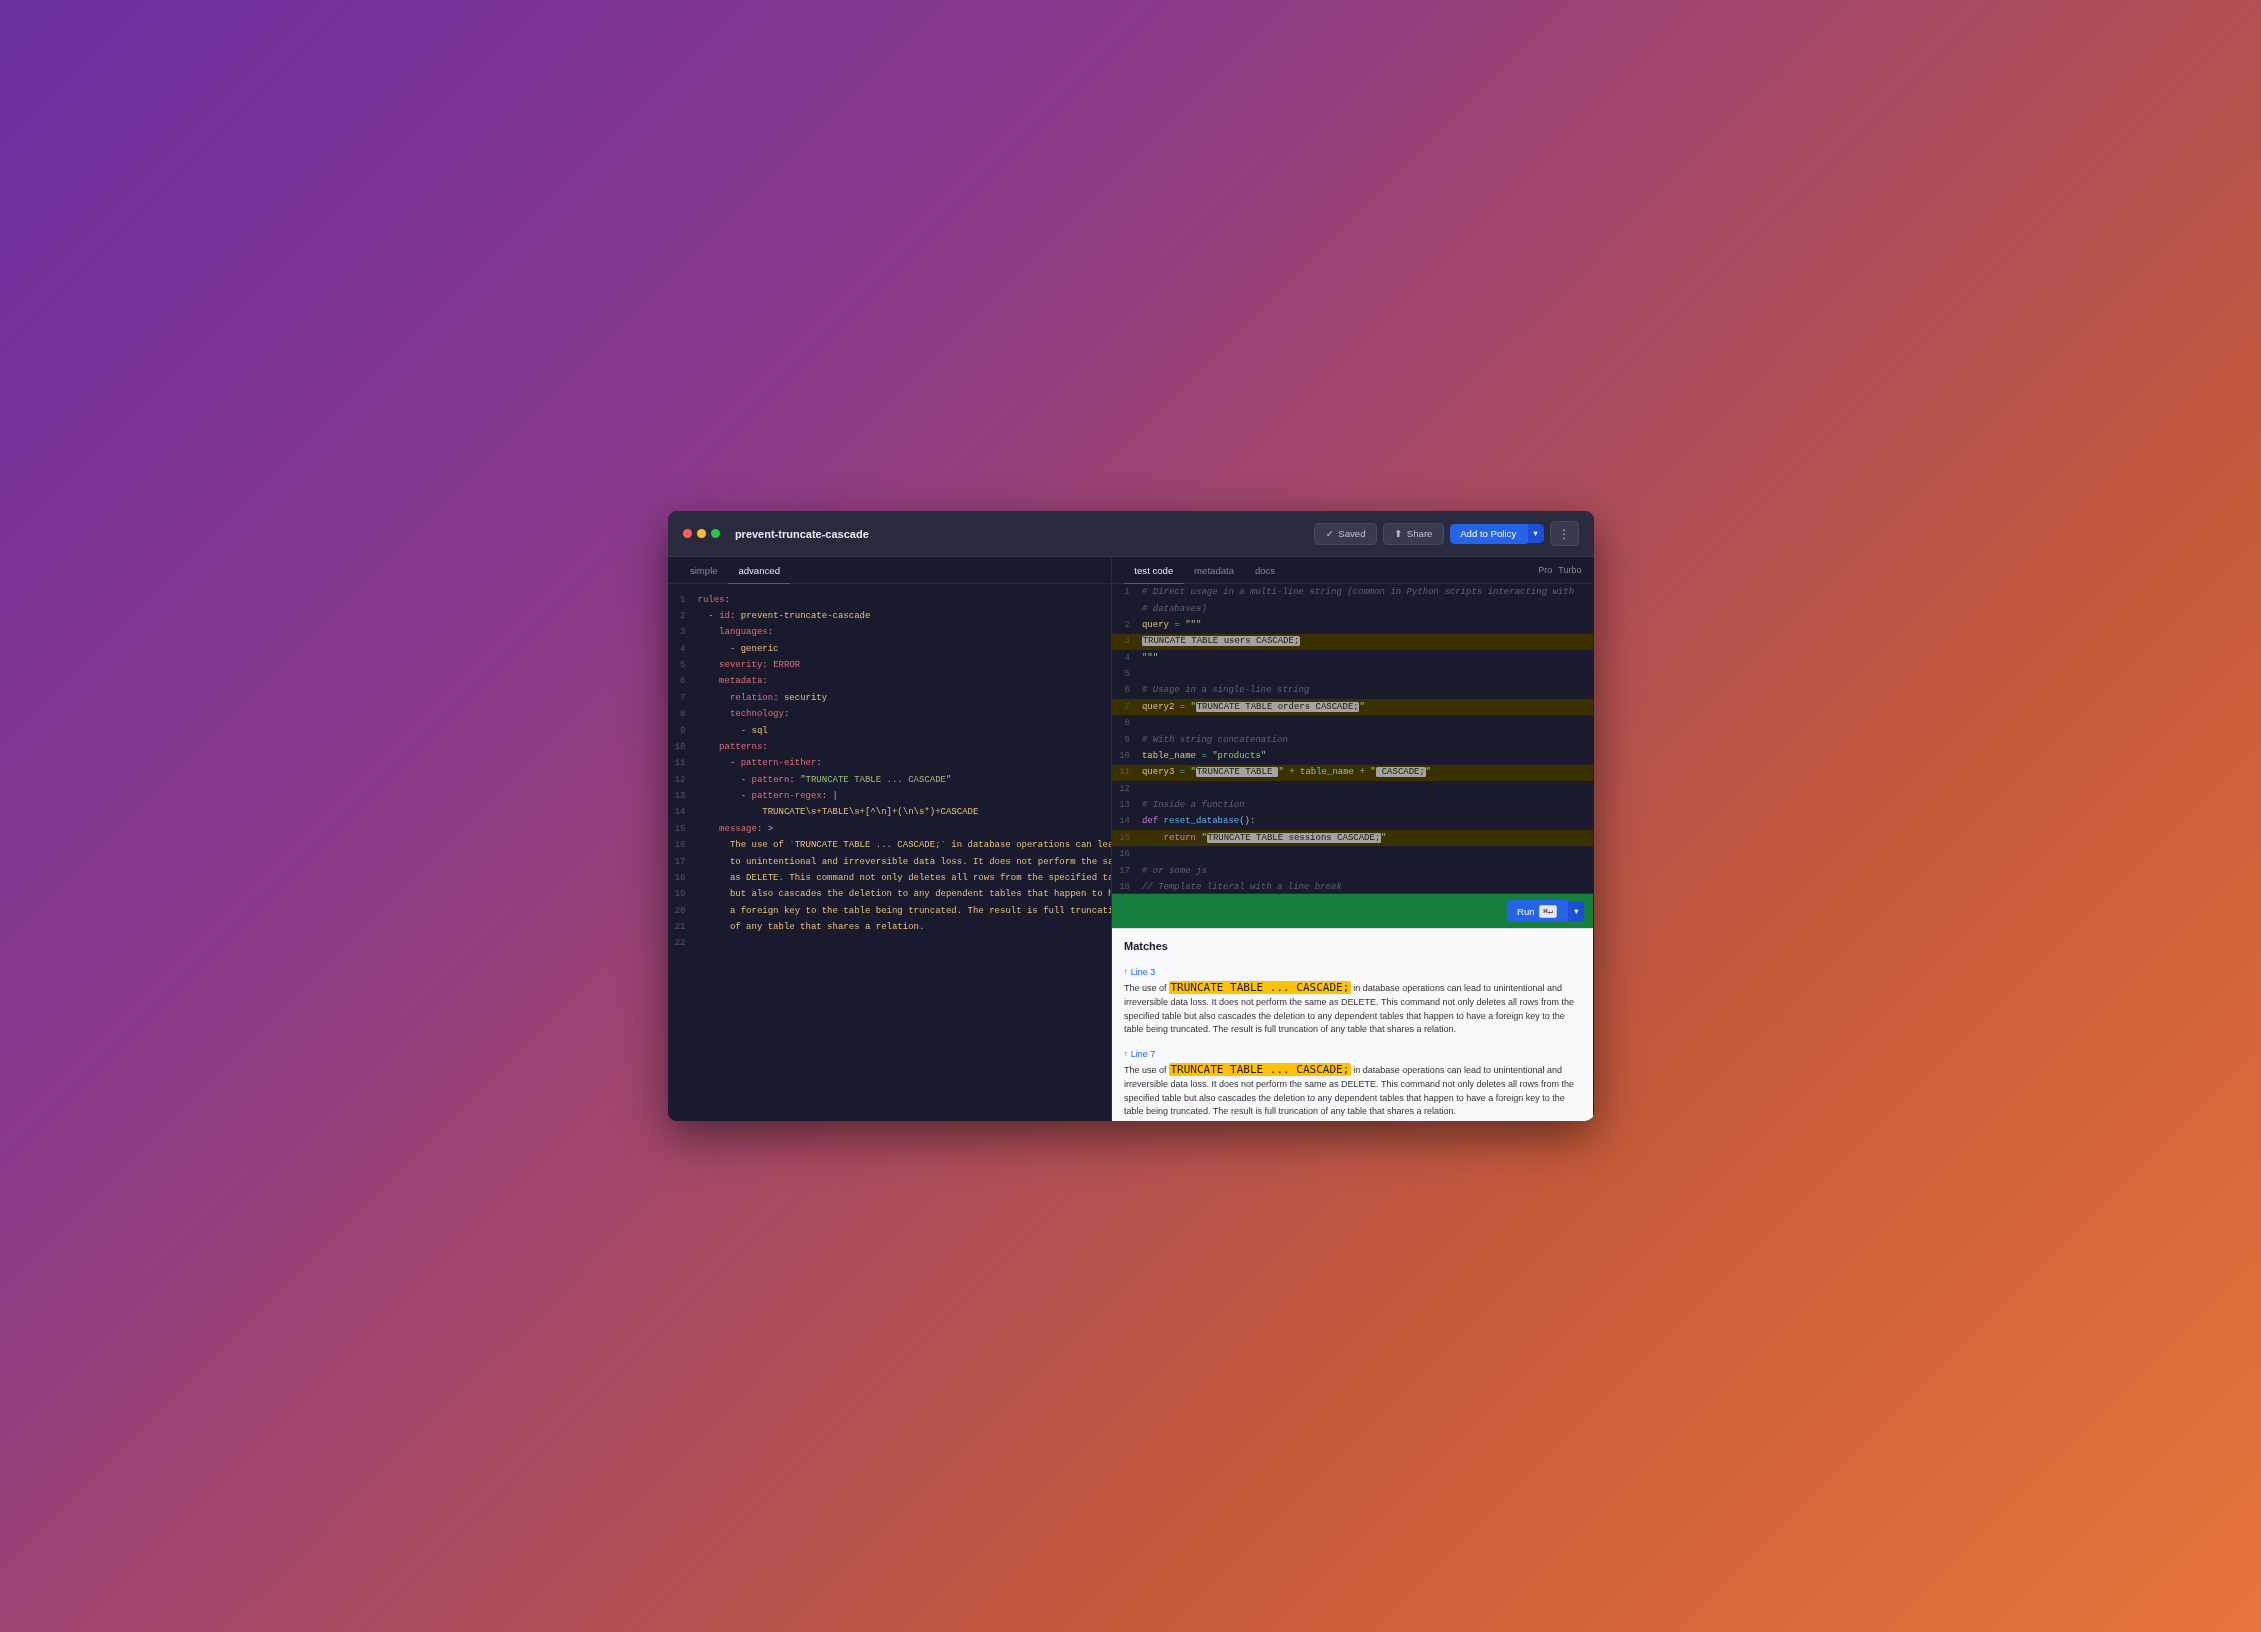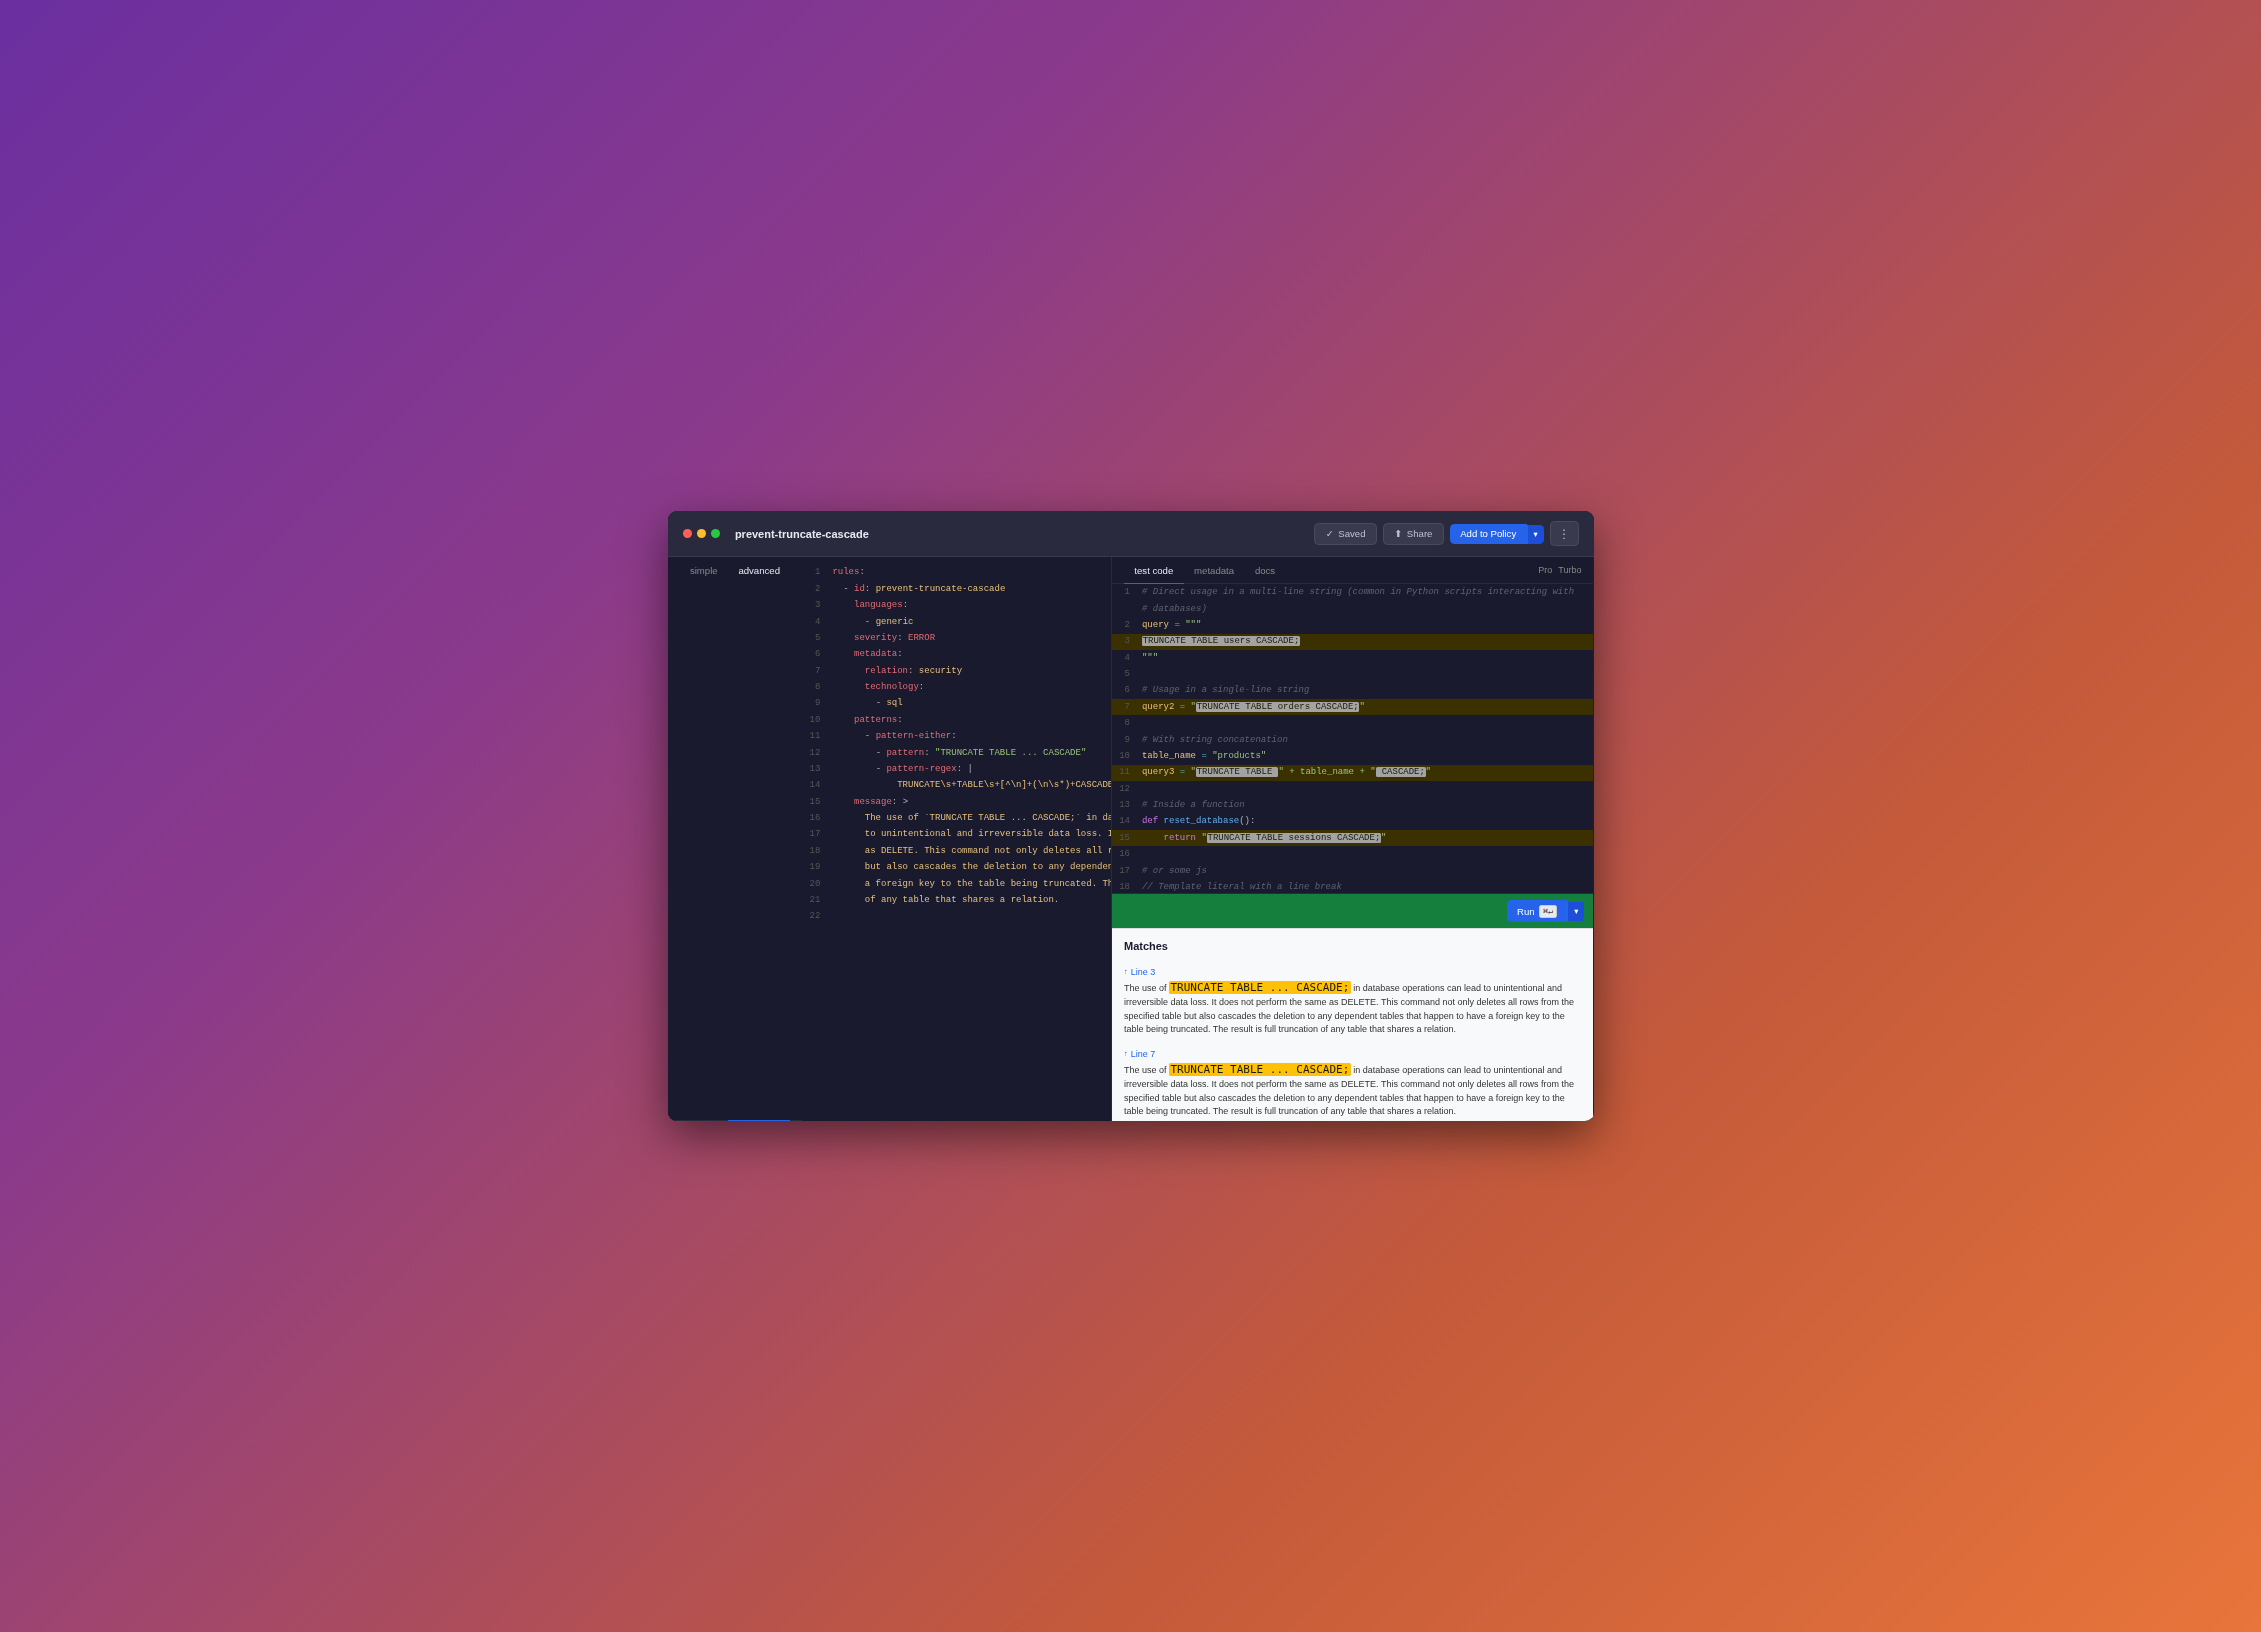--- a/index.html
+++ b/index.html
@@ -83,21 +83,21 @@
       color: #c0c0d0;
       border: 0.7px solid #4a4a5e;
       padding: 4.5px 7.4px;
       border-radius: 4.5px;
       cursor: pointer;
       font-size: 12px;
     }
 
     .btn-primary-split {
       display: flex;
-      align-items: flex-end;
+      align-items: flex-start;
     }
 
     .btn-primary-split .main-part {
       background: #2563eb;
       color: #fff;
       padding: 4.5px 10.4px;
       border-radius: 4.5px 0 0 4.5px;
       font-size: 9.6px;
       font-weight: 500;
       cursor: pointer;
@@ -121,21 +121,21 @@
       height: calc(100vh - 148px);
       max-height: 564px;
     }
 
     
     .left-panel {
       width: 48%;
       background: #1a1a2e;
       border-right: 0.7px solid #2a2a3e;
       display: flex;
-      flex-direction: row;
+      flex-direction: column;
     }
 
     .tab-bar {
       display: flex;
       background: #1a1a2e;
       border-bottom: 0.7px solid #2a2a3e;
       padding: 0 12px;
     }
 
     .tab {

